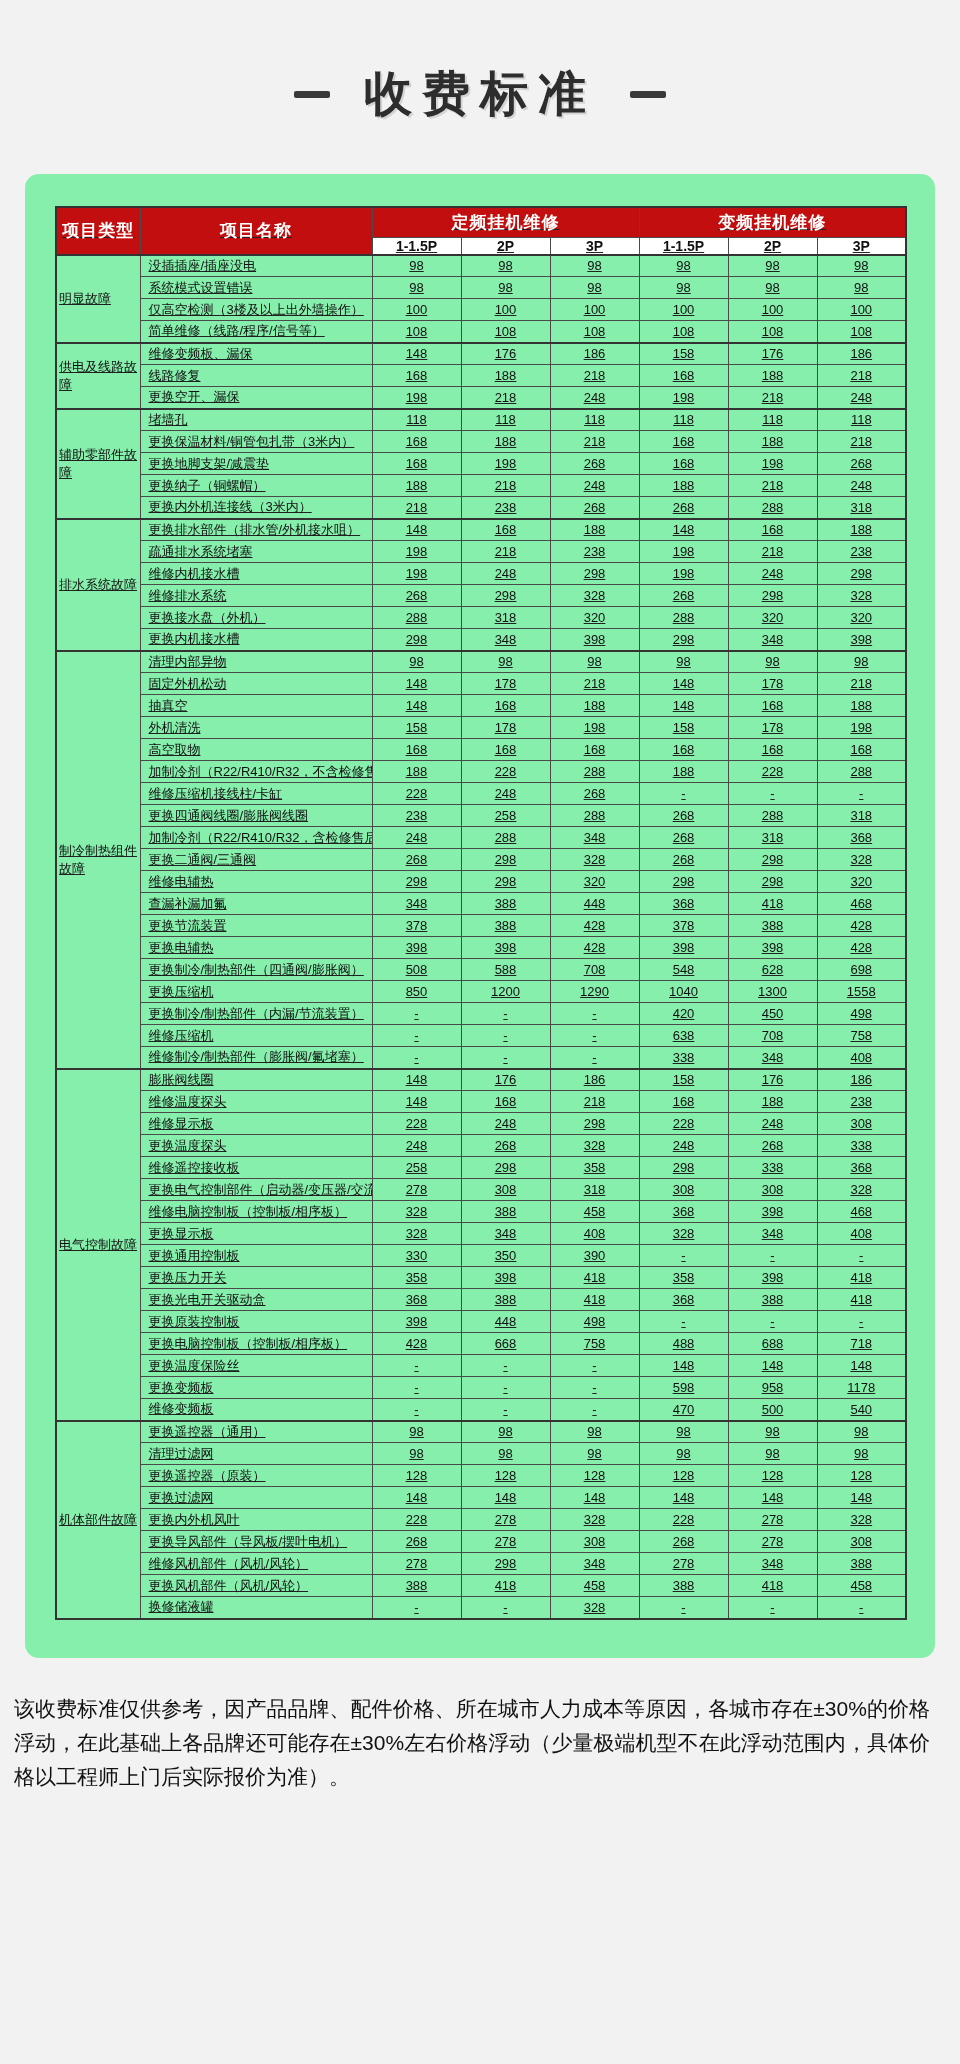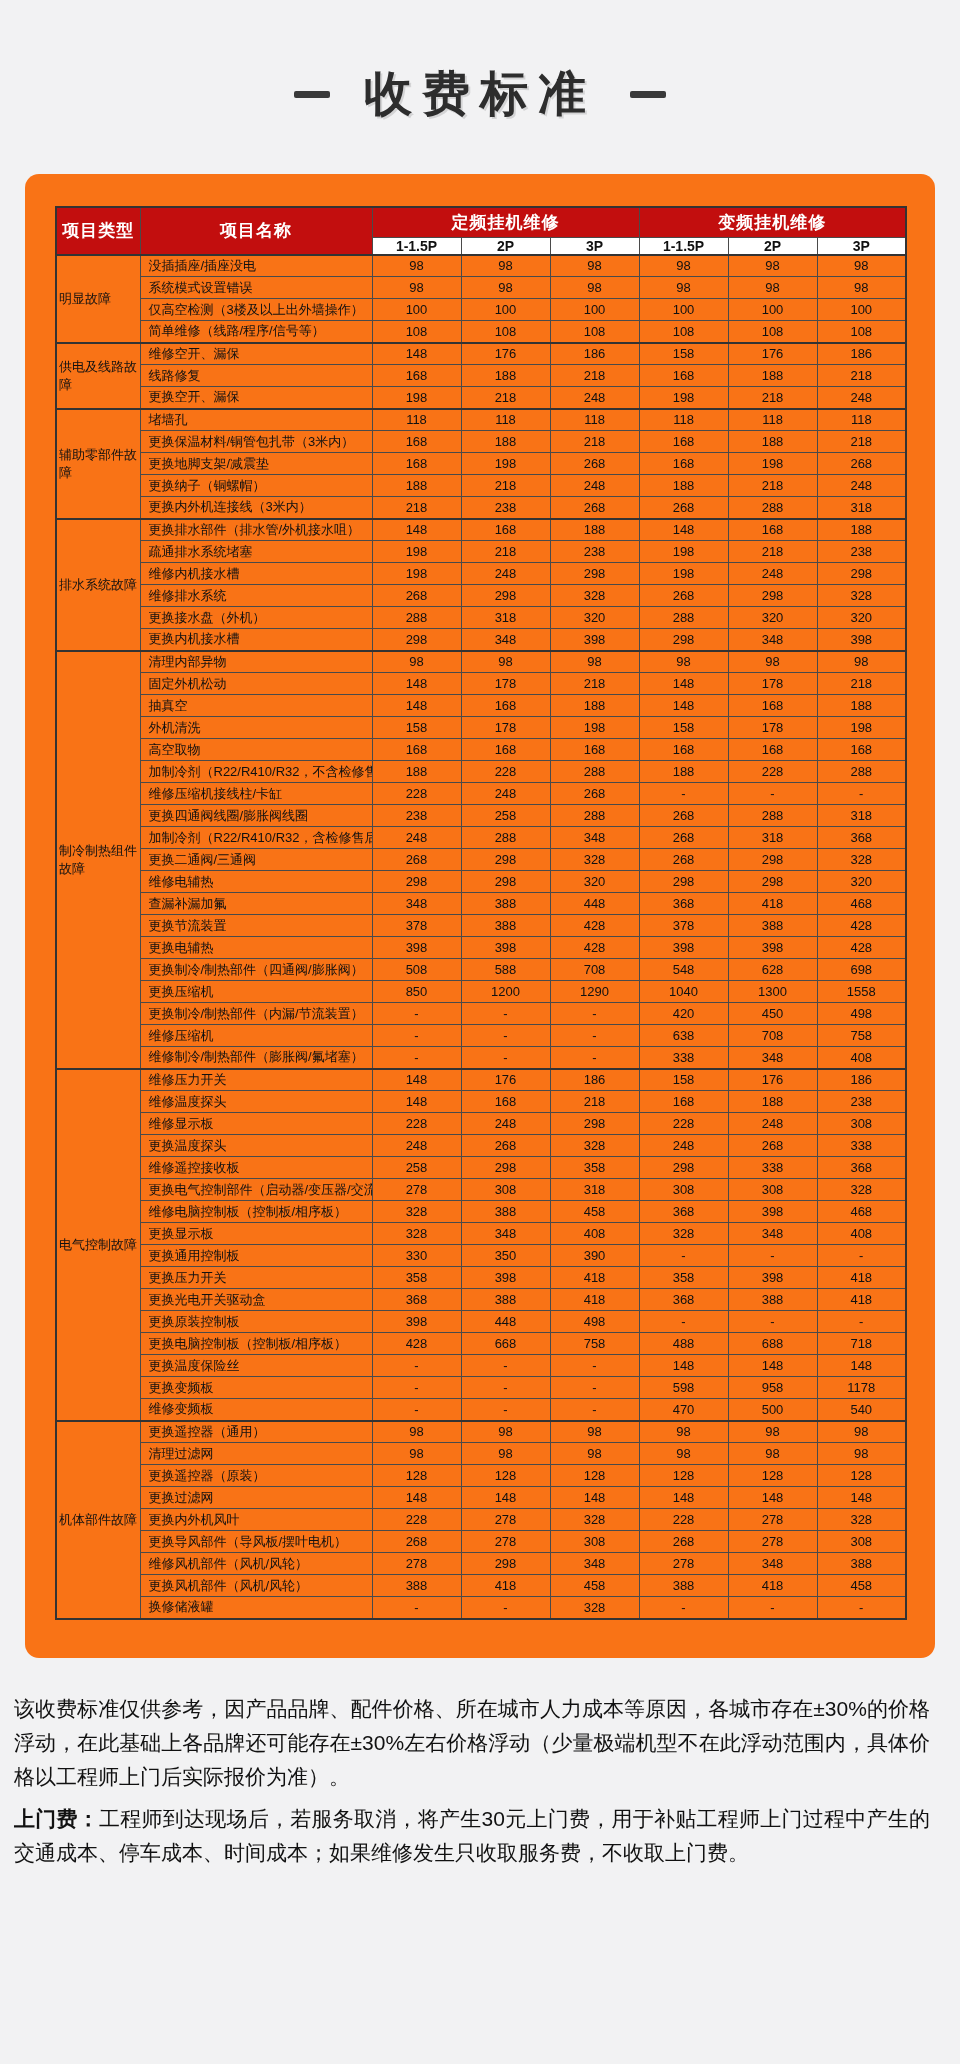--- a/index.html
+++ b/index.html
@@ -29,24 +29,25 @@
   }
   .page-title {
     font-size: 48px;
     font-weight: bold;
     letter-spacing: 10px;
     color: #2d2d2d;
     text-shadow: 2px 2px 0 rgba(0,0,0,0.12);
   }
   
   .card {
-    background: #f97316;
+    background: #86efac;
     margin: 0 25px;
     border-radius: 14px;
     padding: 32px 30px 38px 30px;
+    text-decoration: underline;
   }
   
   table.fee-table {
     width: 100%;
     border-collapse: collapse;
     table-layout: fixed;
   }
   table.fee-table th, table.fee-table td {
     border: 1px solid #4a4a4a;
   }
@@ -170,21 +171,21 @@
           <td class="name-cell">简单维修（线路/程序/信号等）</td>
           <td class="price-cell">108</td>
           <td class="price-cell">108</td>
           <td class="price-cell">108</td>
           <td class="price-cell">108</td>
           <td class="price-cell">108</td>
           <td class="price-cell">108</td>
         </tr>
         <tr class="group-start">
           <td rowspan="3" class="type-cell">供电及线路故障</td>
-          <td class="name-cell">维修空开、漏保</td>
+          <td class="name-cell">维修变频板、漏保</td>
           <td class="price-cell">148</td>
           <td class="price-cell">176</td>
           <td class="price-cell">186</td>
           <td class="price-cell">158</td>
           <td class="price-cell">176</td>
           <td class="price-cell">186</td>
         </tr>
         <tr>
           <td class="name-cell">线路修复</td>
           <td class="price-cell">168</td>
@@ -471,21 +472,21 @@
           <td class="name-cell">维修制冷/制热部件（膨胀阀/氟堵塞）</td>
           <td class="price-cell">-</td>
           <td class="price-cell">-</td>
           <td class="price-cell">-</td>
           <td class="price-cell">338</td>
           <td class="price-cell">348</td>
           <td class="price-cell">408</td>
         </tr>
         <tr class="group-start">
           <td rowspan="16" class="type-cell">电气控制故障</td>
-          <td class="name-cell">维修压力开关</td>
+          <td class="name-cell">膨胀阀线圈</td>
           <td class="price-cell">148</td>
           <td class="price-cell">176</td>
           <td class="price-cell">186</td>
           <td class="price-cell">158</td>
           <td class="price-cell">176</td>
           <td class="price-cell">186</td>
         </tr>
         <tr>
           <td class="name-cell">维修温度探头</td>
           <td class="price-cell">148</td>
@@ -702,14 +703,13 @@
           <td class="price-cell">-</td>
           <td class="price-cell">-</td>
           <td class="price-cell">-</td>
         </tr>
       </tbody>
   </table>
 </div>
 
 <div class="footer-notes">
     <p>该收费标准仅供参考，因产品品牌、配件价格、所在城市人力成本等原因，各城市存在±30%的价格浮动，在此基础上各品牌还可能存在±30%左右价格浮动（少量极端机型不在此浮动范围内，具体价格以工程师上门后实际报价为准）。</p>
-    <p><strong>上门费：</strong>工程师到达现场后，若服务取消，将产生30元上门费，用于补贴工程师上门过程中产生的交通成本、停车成本、时间成本；如果维修发生只收取服务费，不收取上门费。</p>
   </div>
 
 </body></html>

